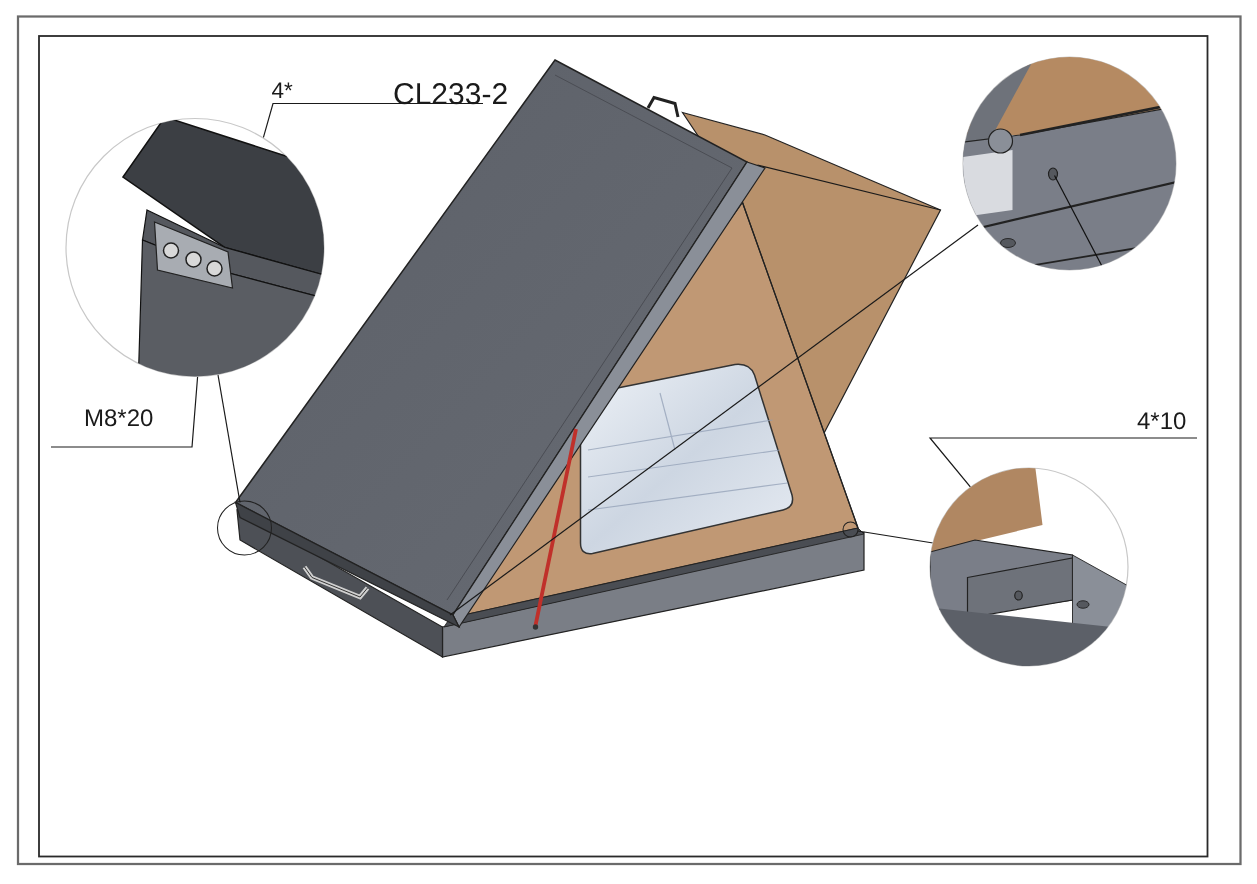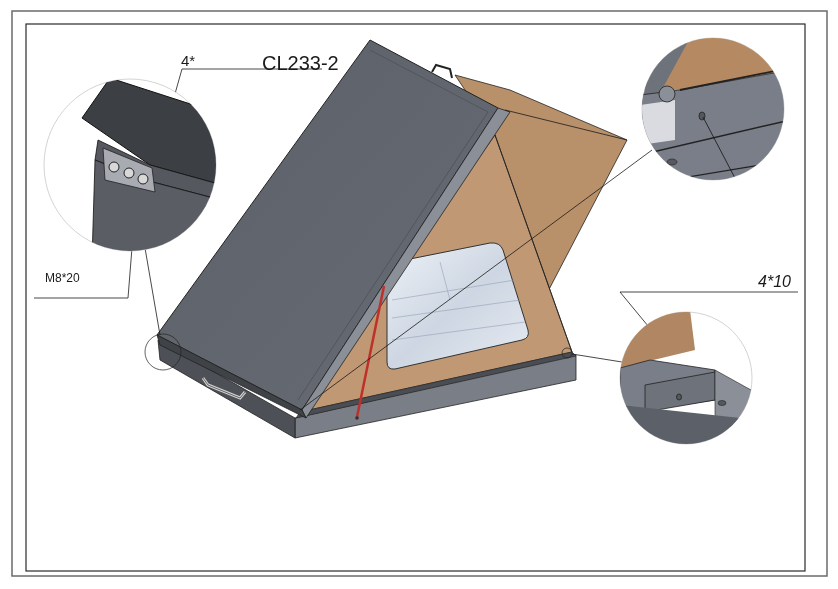--- a/index.html
+++ b/index.html
@@ -1,22 +1,22 @@
 <!DOCTYPE html>
 <html><head>
   <meta charset="utf-8">
   <style>
     html, body { margin: 0; padding: 0; background: #ffffff; }
     body { width: 838px; height: 589px; position: relative; overflow: hidden; font-family: "Liberation Sans", sans-serif; }
     #drawing { position: absolute; left: 0; top: 0; width: 838px; height: 589px; }
     .label { position: absolute; font-family: "Liberation Sans", sans-serif; color: #1a1a1a; white-space: nowrap; line-height: 1; }
     .lbl-4star { left: 181px; top: 53px; font-size: 15px; }
     .lbl-cl233 { left: 262px; top: 53px; font-size: 20px; }
-    .lbl-m820 { left: 45px; top: 272px; font-size: 12px; }
-    .lbl-410 { left: 758px; top: 274px; font-size: 16px; font-style: italic; }
+    .lbl-m820 { left: 56px; top: 272px; font-size: 16px; }
+    .lbl-410 { left: 758px; top: 274px; font-size: 16px; }
   </style>
 </head>
 <body>
 
 <svg id="drawing" viewBox="0 0 838 589" xmlns="http://www.w3.org/2000/svg">
   <defs>
     <clipPath id="clipTL">
         <circle cx="130" cy="165" r="86"></circle>
       </clipPath>
     <clipPath id="clipTR">

